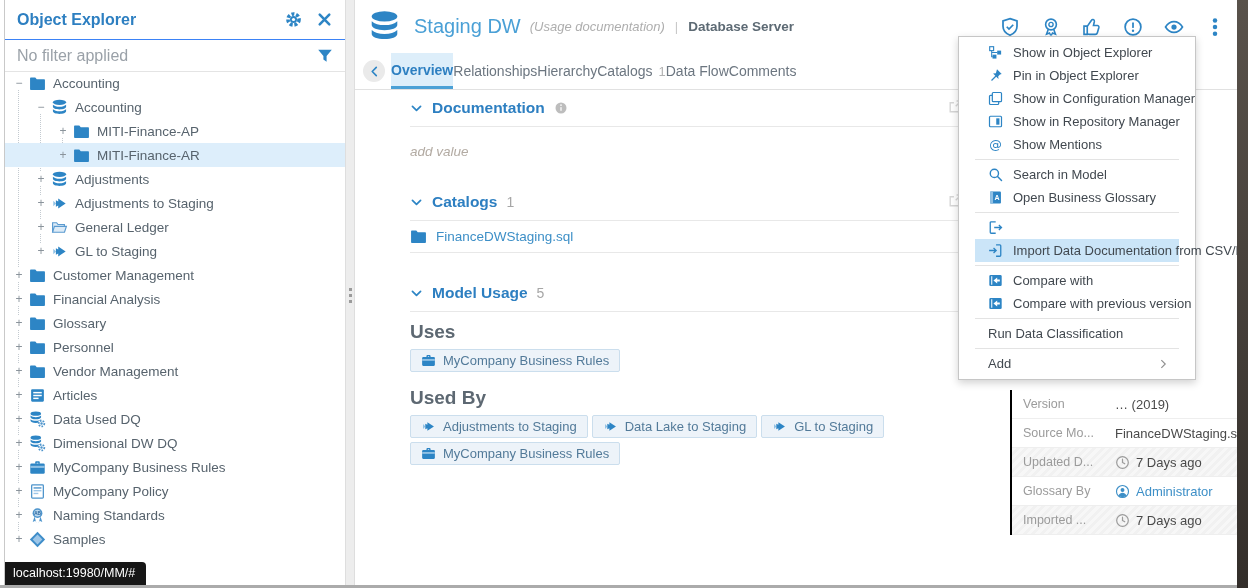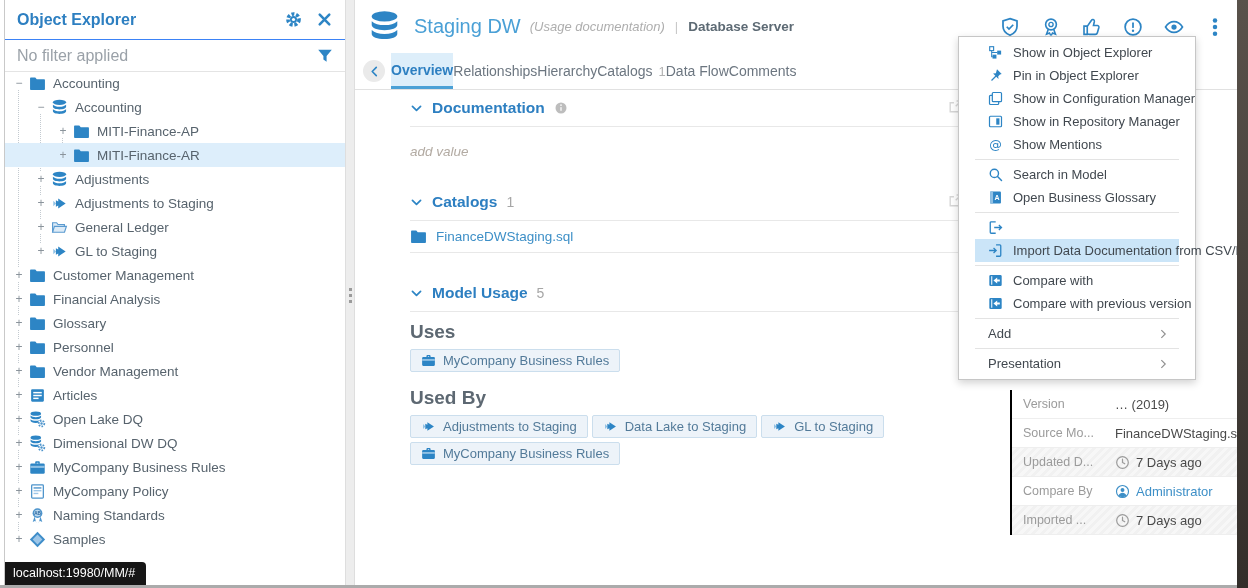--- a/index.html
+++ b/index.html
@@ -385,21 +385,21 @@
           <svg class="ticon ic">
             <use href="#sym-article"></use>
           </svg>
           <span class="tlabel">Articles</span>
         </div>
       <div class="trow" style="padding-left:8px">
           <span class="exp">+</span>
           <svg class="ticon ic">
             <use href="#sym-database-gear"></use>
           </svg>
-          <span class="tlabel">Open Lake DQ</span>
+          <span class="tlabel">Data Used DQ</span>
         </div>
       <div class="trow" style="padding-left:8px">
           <span class="exp">+</span>
           <svg class="ticon ic">
             <use href="#sym-database-gear"></use>
           </svg>
           <span class="tlabel">Dimensional DW DQ</span>
         </div>
       <div class="trow" style="padding-left:8px">
           <span class="exp">+</span>
@@ -592,21 +592,21 @@
     <div class="prow striped">
       <span class="plabel">Updated D...</span>
       <span class="pvalue">
           <svg>
             <use href="#sym-clock"></use>
           </svg>
           <span>7 Days ago</span>
         </span>
     </div>
     <div class="prow">
-      <span class="plabel">Compare By</span>
+      <span class="plabel">Glossary By</span>
       <span class="pvalue link">
           <svg>
             <use href="#sym-user"></use>
           </svg>
           <span>Administrator</span>
         </span>
     </div>
     <div class="prow striped">
       <span class="plabel">Imported ...</span>
       <span class="pvalue">
@@ -687,31 +687,28 @@
         </div>
       <div class="mitem">
           <svg class="mi ic">
             <use href="#sym-compare"></use>
           </svg>
           <span>Compare with previous version</span>
         </div>
     </div>
     <div class="mgroup">
       <div class="mitem">
+          <span>Run Data Classification</span>
+        </div>
+    </div>
+    <div class="mgroup">
+      <div class="mitem">
           <span>Add</span>
           <svg class="msub">
             <use href="#sym-chev-right"></use>
           </svg>
         </div>
     </div>
-    <div class="mgroup">
-      <div class="mitem">
-          <span>Presentation</span>
-          <svg class="msub">
-            <use href="#sym-chev-right"></use>
-          </svg>
-        </div>
-    </div>
   </div>
 
   <div class="bottom-strip"></div>
   <div class="right-dark"></div>
 </div>
 
 </body></html>

